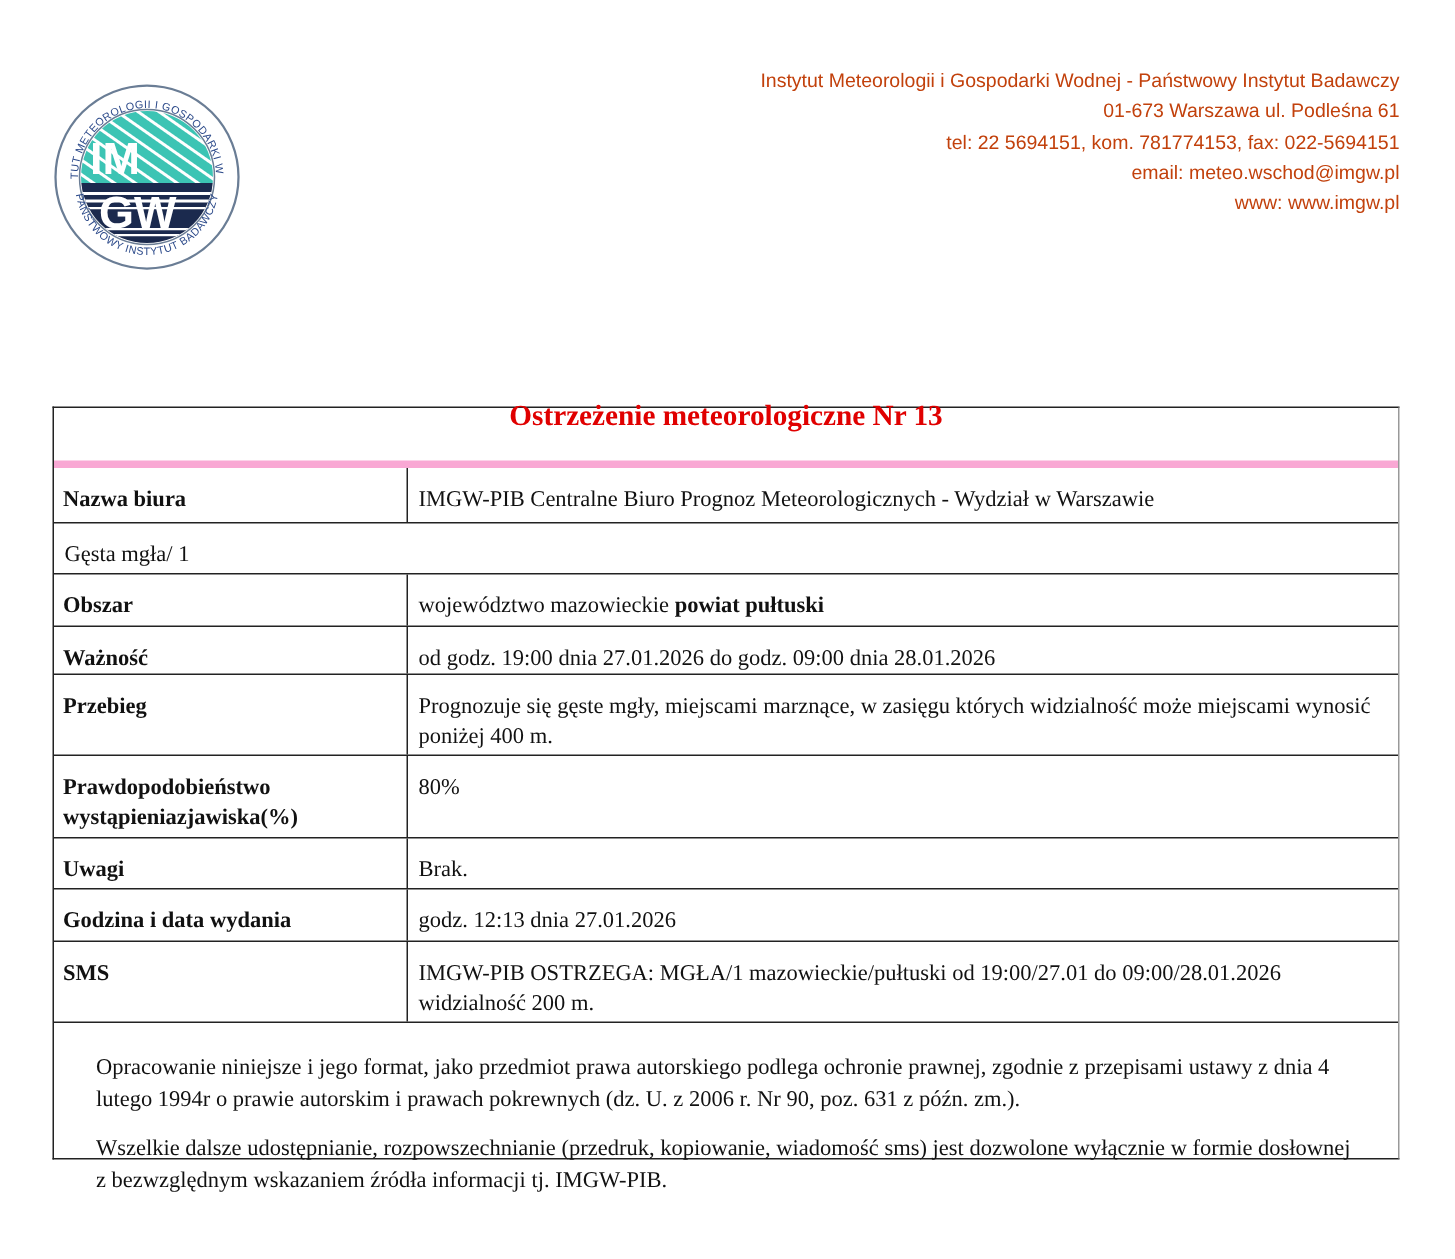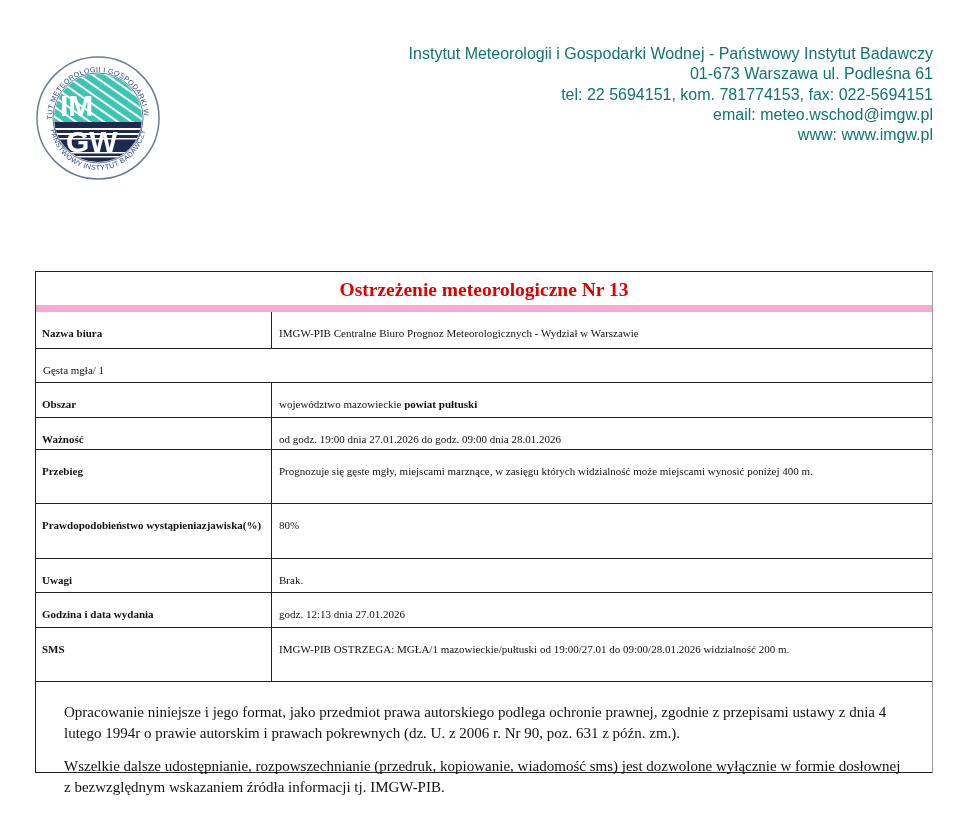--- a/index.html
+++ b/index.html
@@ -23,57 +23,57 @@
     width: 124px;
     height: 124px;
   }
   
   .letterhead {
     position: absolute;
     right: 37px;
     top: 44px;
     text-align: right;
     font-family: "Liberation Sans", sans-serif;
-    font-size: 16px;
+    font-size: 13px;
     line-height: 20.3px;
-    color: #0f766e;
+    color: #c2410c;
   }
   .letterhead .line { white-space: nowrap; }
   .letterhead .bold { font-weight: bold; }
 
   
   .warning {
     position: absolute;
     left: 35px;
     top: 271px;
     width: 898px;
     border: 1px solid #222;
     border-right: 1px solid #999;
     box-sizing: border-box;
   }
   .title-row {
     height: 40px;
-    border-bottom: 7px solid #f9a8d4;
+    border-bottom: 5px solid #f9a8d4;
     display: flex;
     align-items: flex-end;
     justify-content: center;
-    padding-bottom: 4px;
+    padding-bottom: 18px;
     box-sizing: border-box;
   }
   .title {
     color: #e00000;
     font-weight: bold;
     font-size: 19.5px;
     font-family: "Liberation Serif", serif;
   }
   .row {
     display: flex;
     border-bottom: 1px solid #222;
     box-sizing: border-box;
-    font-size: 11px;
+    font-size: 15px;
     line-height: 20px;
   }
   .row .label {
     width: 236px;
     flex: 0 0 236px;
     border-right: 1px solid #222;
     padding: 11px 0 0 6px;
     box-sizing: border-box;
     font-weight: bold;
   }

